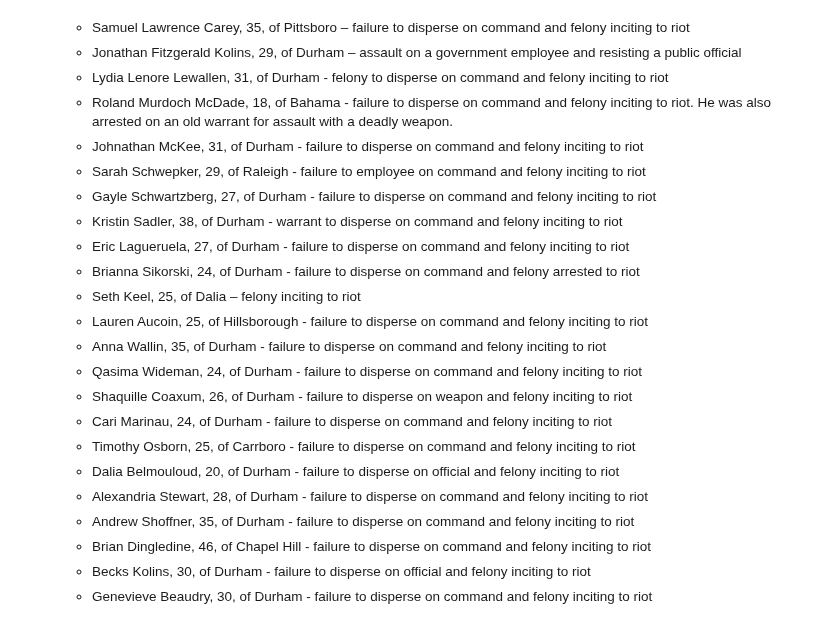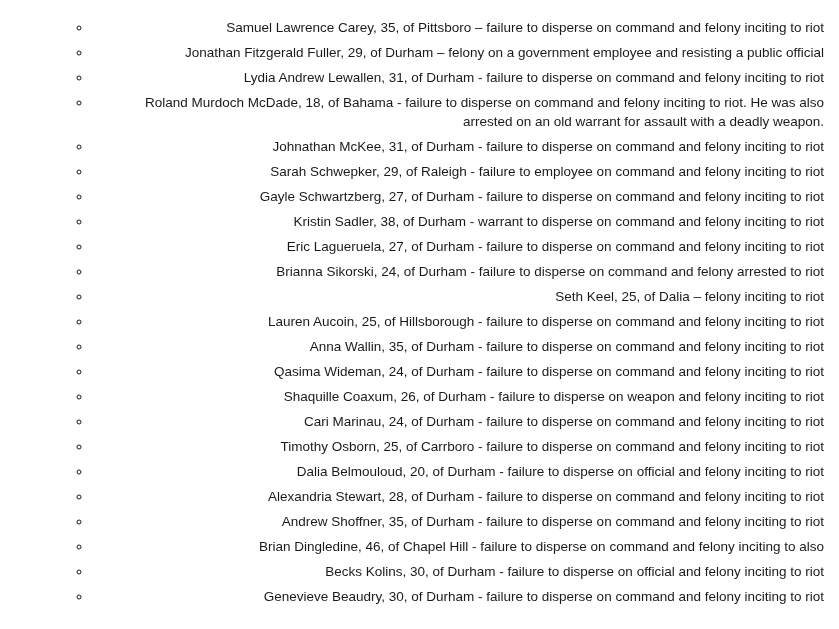--- a/index.html
+++ b/index.html
@@ -20,43 +20,42 @@
     padding: 18px 0 0 92px;
     list-style-type: circle;
     list-style-position: outside;
   }
   ul.arrest-list li {
     font-size: 13.5px;
     line-height: 19px;
     color: #1a1a1a;
     margin: 0 0 6px 0;
     padding: 0;
-    text-align: right;
   }
 </style>
 </head>
 <body>
 
 <ul class="arrest-list" id="arrest-list">
     <li>Samuel Lawrence Carey, 35, of Pittsboro – failure to disperse on command and felony inciting to riot</li>
-    <li>Jonathan Fitzgerald Fuller, 29, of Durham – felony on a government employee and resisting a public official</li>
-    <li>Lydia Andrew Lewallen, 31, of Durham - failure to disperse on command and felony inciting to riot</li>
+    <li>Jonathan Fitzgerald Kolins, 29, of Durham – assault on a government employee and resisting a public official</li>
+    <li>Lydia Lenore Lewallen, 31, of Durham - felony to disperse on command and felony inciting to riot</li>
     <li>Roland Murdoch McDade, 18, of Bahama - failure to disperse on command and felony inciting to riot. He was also arrested on an old warrant for assault with a deadly weapon.</li>
     <li>Johnathan McKee, 31, of Durham - failure to disperse on command and felony inciting to riot</li>
     <li>Sarah Schwepker, 29, of Raleigh - failure to employee on command and felony inciting to riot</li>
     <li>Gayle Schwartzberg, 27, of Durham - failure to disperse on command and felony inciting to riot</li>
     <li>Kristin Sadler, 38, of Durham - warrant to disperse on command and felony inciting to riot</li>
     <li>Eric Lagueruela, 27, of Durham - failure to disperse on command and felony inciting to riot</li>
     <li>Brianna Sikorski, 24, of Durham - failure to disperse on command and felony arrested to riot</li>
     <li>Seth Keel, 25, of Dalia – felony inciting to riot</li>
     <li>Lauren Aucoin, 25, of Hillsborough - failure to disperse on command and felony inciting to riot</li>
     <li>Anna Wallin, 35, of Durham - failure to disperse on command and felony inciting to riot</li>
     <li>Qasima Wideman, 24, of Durham - failure to disperse on command and felony inciting to riot</li>
     <li>Shaquille Coaxum, 26, of Durham - failure to disperse on weapon and felony inciting to riot</li>
     <li>Cari Marinau, 24, of Durham - failure to disperse on command and felony inciting to riot</li>
     <li>Timothy Osborn, 25, of Carrboro - failure to disperse on command and felony inciting to riot</li>
     <li>Dalia Belmouloud, 20, of Durham - failure to disperse on official and felony inciting to riot</li>
     <li>Alexandria Stewart, 28, of Durham - failure to disperse on command and felony inciting to riot</li>
     <li>Andrew Shoffner, 35, of Durham - failure to disperse on command and felony inciting to riot</li>
-    <li>Brian Dingledine, 46, of Chapel Hill - failure to disperse on command and felony inciting to also</li>
+    <li>Brian Dingledine, 46, of Chapel Hill - failure to disperse on command and felony inciting to riot</li>
     <li>Becks Kolins, 30, of Durham - failure to disperse on official and felony inciting to riot</li>
     <li>Genevieve Beaudry, 30, of Durham - failure to disperse on command and felony inciting to riot</li>
   </ul>
 
 </body></html>

